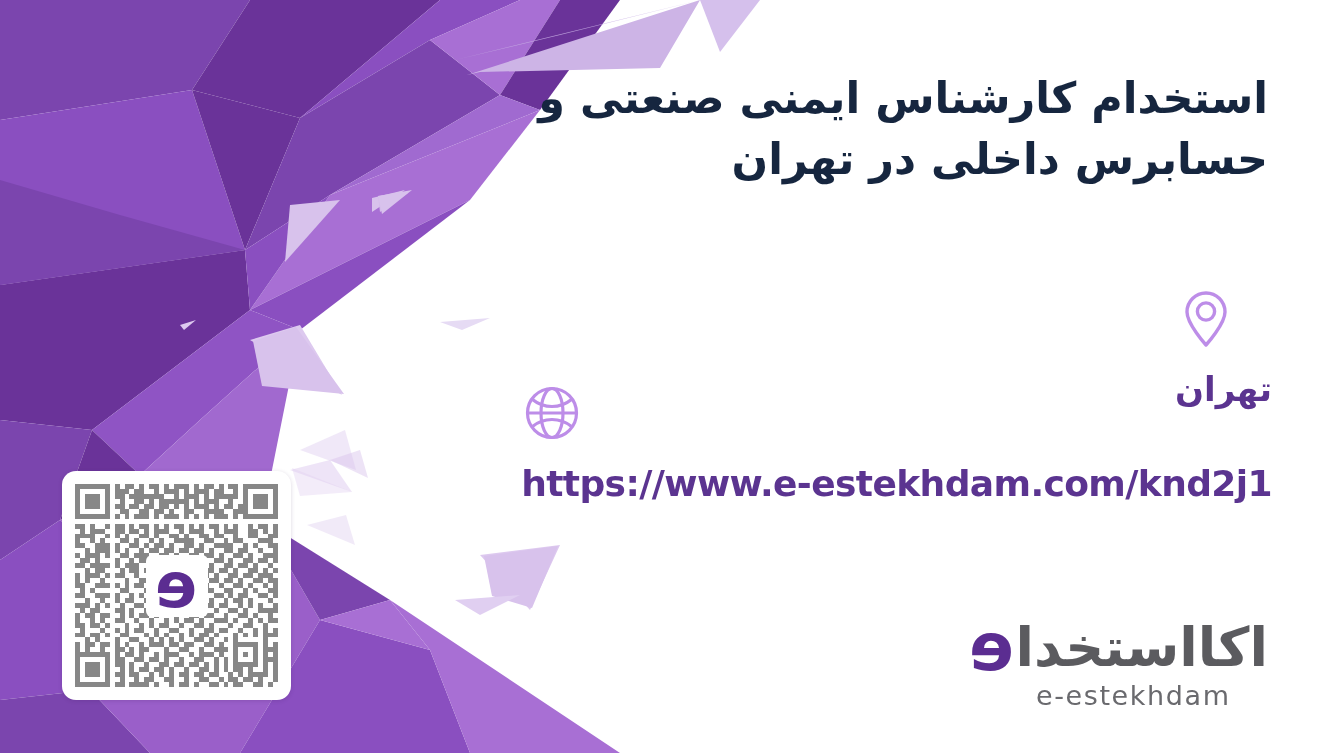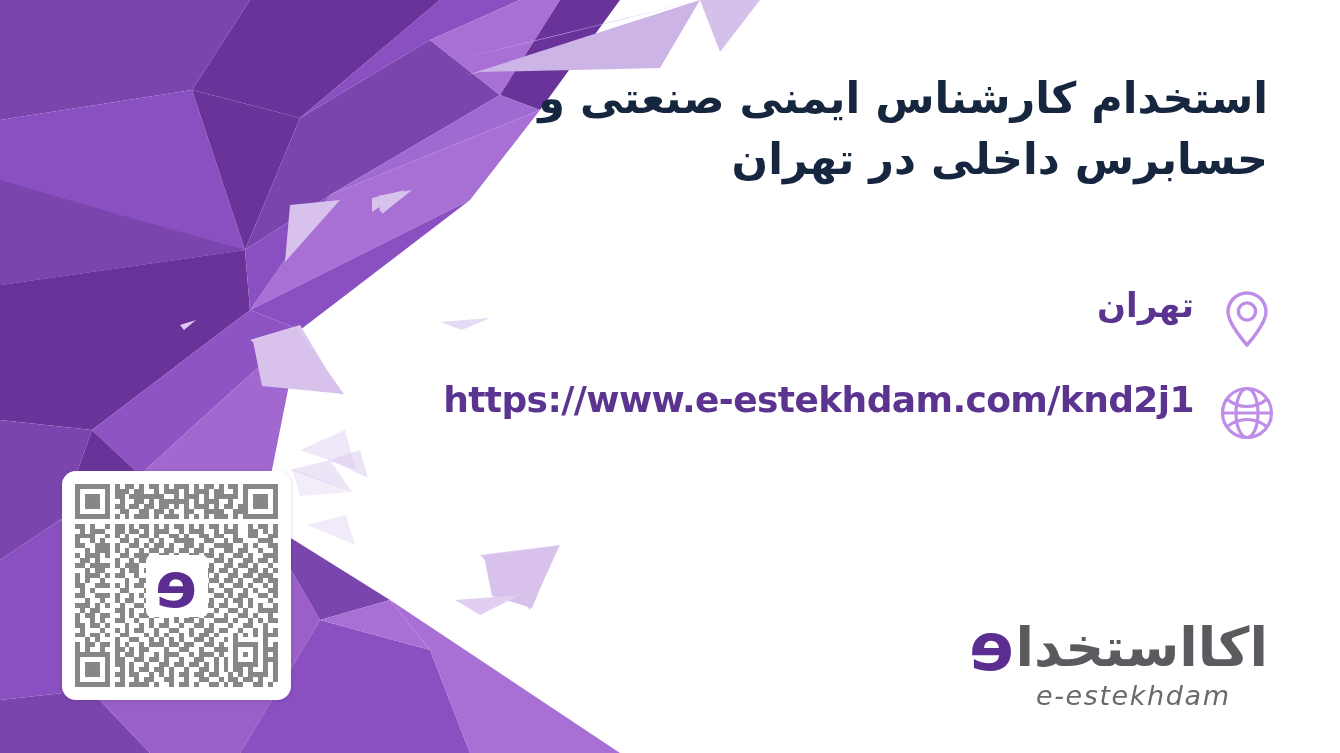--- a/index.html
+++ b/index.html
@@ -46,24 +46,24 @@
     direction: rtl;
     font-size: 43px;
     line-height: 1.42;
     font-weight: bold;
     color: #16263f;
     letter-spacing: -0.3px;
   }
 
   .meta-row {
     position: absolute;
-    right: 62px;
+    right: 68px;
     display: flex;
-    flex-direction: row;
-    align-items: flex-start;
+    flex-direction: column;
+    align-items: flex-end;
     justify-content: flex-start;
     gap: 22px;
     direction: rtl;
   }
   .meta-location { top: 278px; }
   .meta-url      { top: 372px; }
 
   .meta-icon {
     width: 62px;
     height: 62px;
@@ -166,21 +166,20 @@
     margin-right: 2px;
   }
   .brand-latin {
     text-align: left;
     direction: ltr;
     font-size: 27px;
     color: #6a6a6e;
     letter-spacing: 1.6px;
     margin-top: 4px;
     padding-left: 88px;
-    font-style: italic;
   }
 </style>
 </head>
 <body>
 
 <div class="card">
 
   <svg class="bg-art" viewBox="0 0 1340 753" preserveAspectRatio="none">
 
     <polygon points="0,0 250,0 192,90 0,120" fill="#7b45ae"></polygon>

